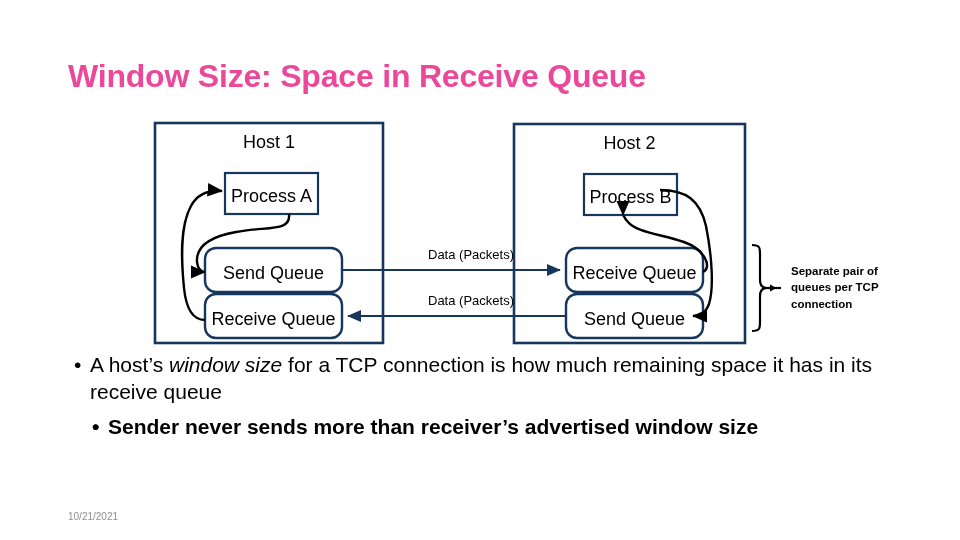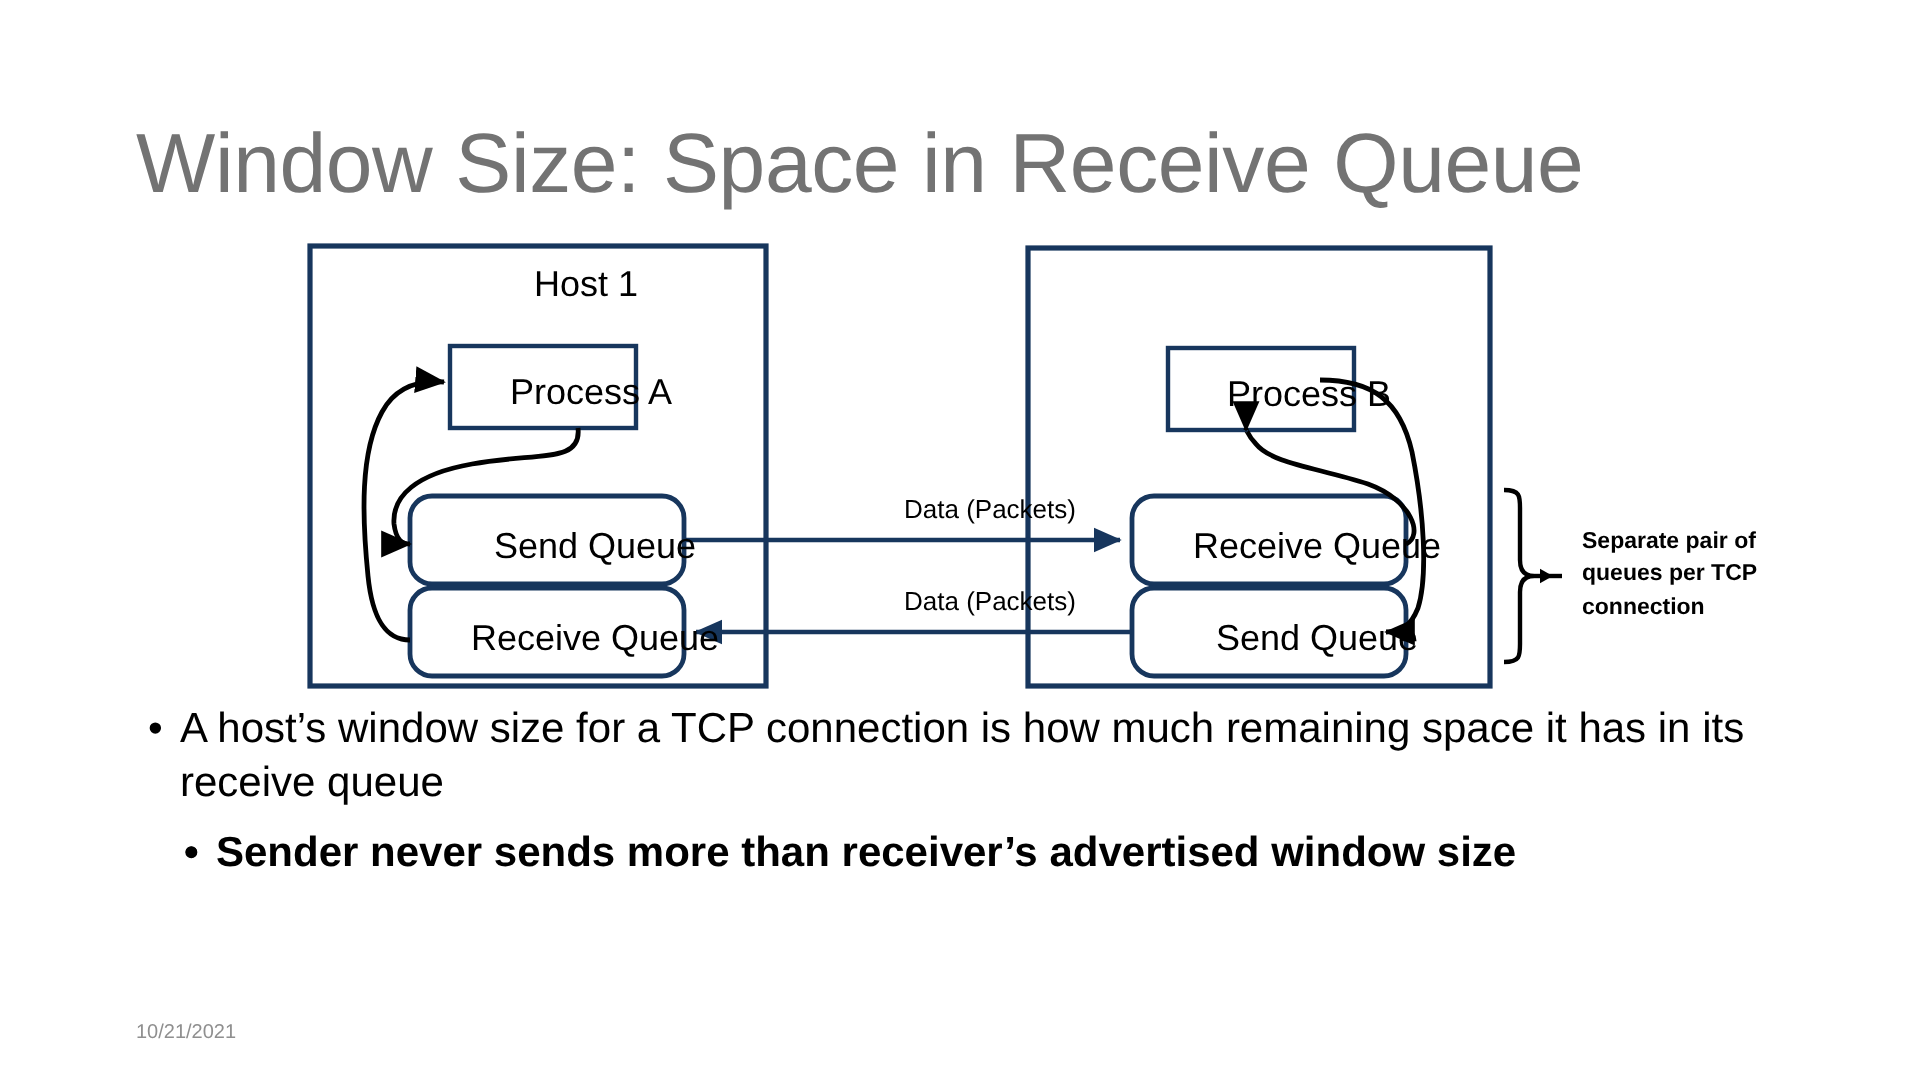--- a/index.html
+++ b/index.html
@@ -15,23 +15,23 @@
     overflow: hidden;
     font-family: "Liberation Sans", sans-serif;
   }
 
   
   #slide-title {
     position: absolute;
     left: 68px;
     top: 58px;
     width: 824px;
-    color: #737373;
-    font-size: 42px;
-    font-weight: normal;
+    color: #ec4899;
+    font-size: 32px;
+    font-weight: bold;
     letter-spacing: -0.2px;
     white-space: nowrap;
   }
 
   
   #diagram {
     position: absolute;
     left: 0;
     top: 0;
     width: 960px;
@@ -41,21 +41,20 @@
   #diagram svg { display: block; }
 
   
   .diag-label {
     position: absolute;
     color: #000000;
     font-family: "Liberation Sans", sans-serif;
     text-align: center;
     white-space: nowrap;
     line-height: 1;
-    margin-left: 24px;
   }
   .host-title { font-size: 18px; }
   .box-label  { font-size: 18px; }
   .link-label { font-size: 13px; }
   .brace-note {
     position: absolute;
     color: #000000;
     font-size: 11.5px;
     font-weight: bold;
     line-height: 1.42;
@@ -81,21 +80,21 @@
   .bullet-1 { padding-left: 24px; }
   .bullet-2 { padding-left: 42px; margin-top: 8px; }
   .bullet-3 { padding-left: 42px; margin-top: 8px; font-weight: bold; }
   .bullet .dot {
     position: absolute;
     left: 8px;
     top: 0;
   }
   .bullet-2 .dot, .bullet-3 .dot { left: 26px; }
   .u-line { text-decoration: underline; }
-  .it { }
+  .it { font-style: italic; }
 
   
   .footer {
     position: absolute;
     color: #8f8f8f;
     font-size: 10px;
     white-space: nowrap;
   }
   #footer-date  { left: 68px;  top: 511px; }
   #footer-center{ left: 0; top: 511px; width: 960px; text-align: center; }
@@ -151,20 +150,21 @@
       <path d="M 752,245 C 760,245 760,248 760,254 L 760,280 C 760,286 763,288 767,288
                C 763,288 760,290 760,296 L 760,322 C 760,328 760,331 752,331" fill="none" stroke="#000000" stroke-width="2.2"></path>
 
       <line x1="767" y1="288" x2="781" y2="288" stroke="#000000" stroke-width="2.2"></line>
       <path d="M 770,284.4 L 776.4,288 L 770,291.6 z" fill="#000000"></path>
     </svg>
   </div>
 
   <div class="diag-label host-title" style="left:155px; top:133px; width:228px;">Host 1</div>
 
+  <div class="diag-label host-title" style="left:514px; top:134px; width:231px;">Host 2</div>
 
   <div class="diag-label box-label" style="left:225px; top:187px; width:93px;">Process A</div>
 
   <div class="diag-label box-label" style="left:584px; top:188px; width:93px;">Process B</div>
 
   <div class="diag-label box-label" style="left:205px; top:264px; width:137px;">Send Queue</div>
 
   <div class="diag-label box-label" style="left:205px; top:310px; width:137px;">Receive Queue</div>
 
   <div class="diag-label box-label" style="left:566px; top:264px; width:137px;">Receive Queue</div>

